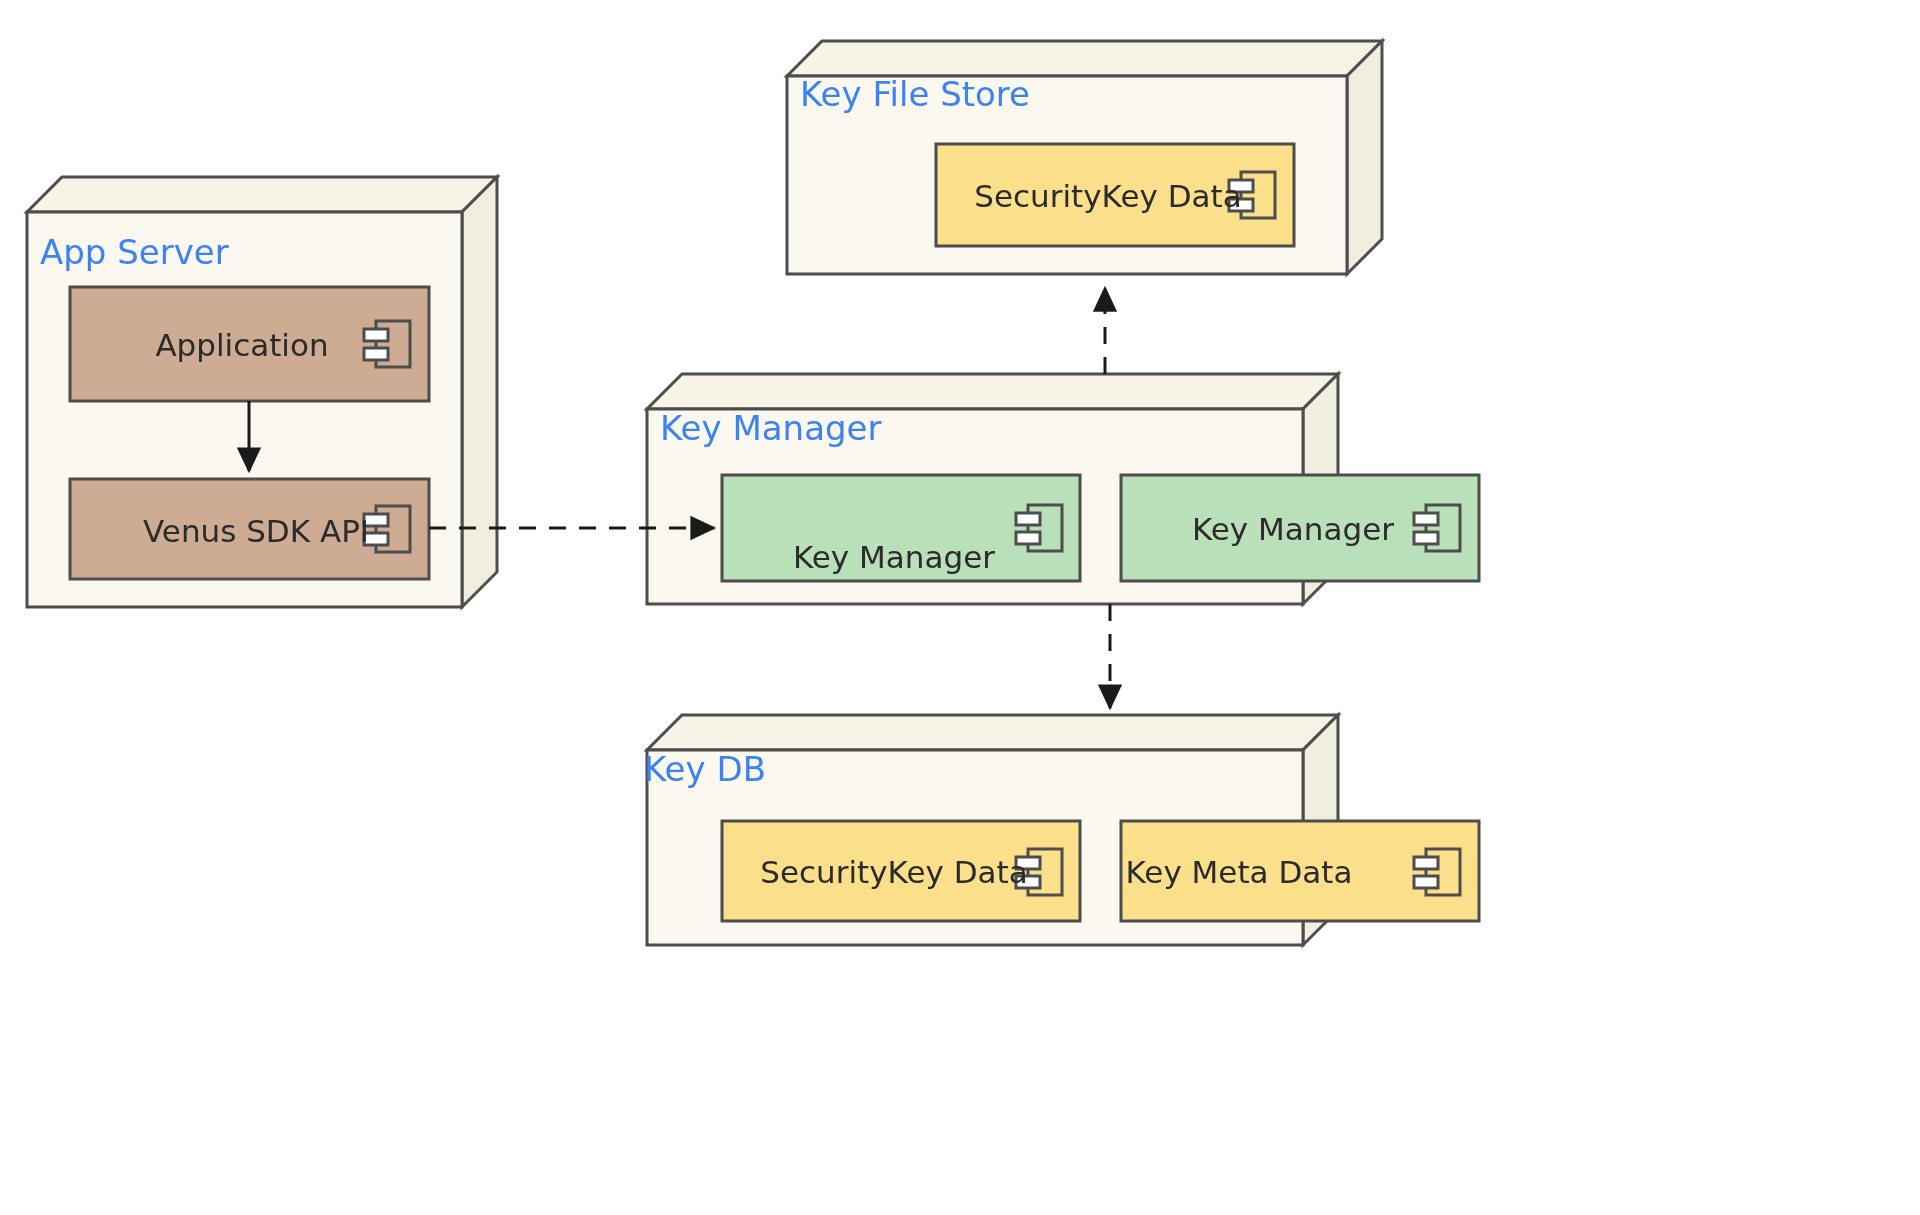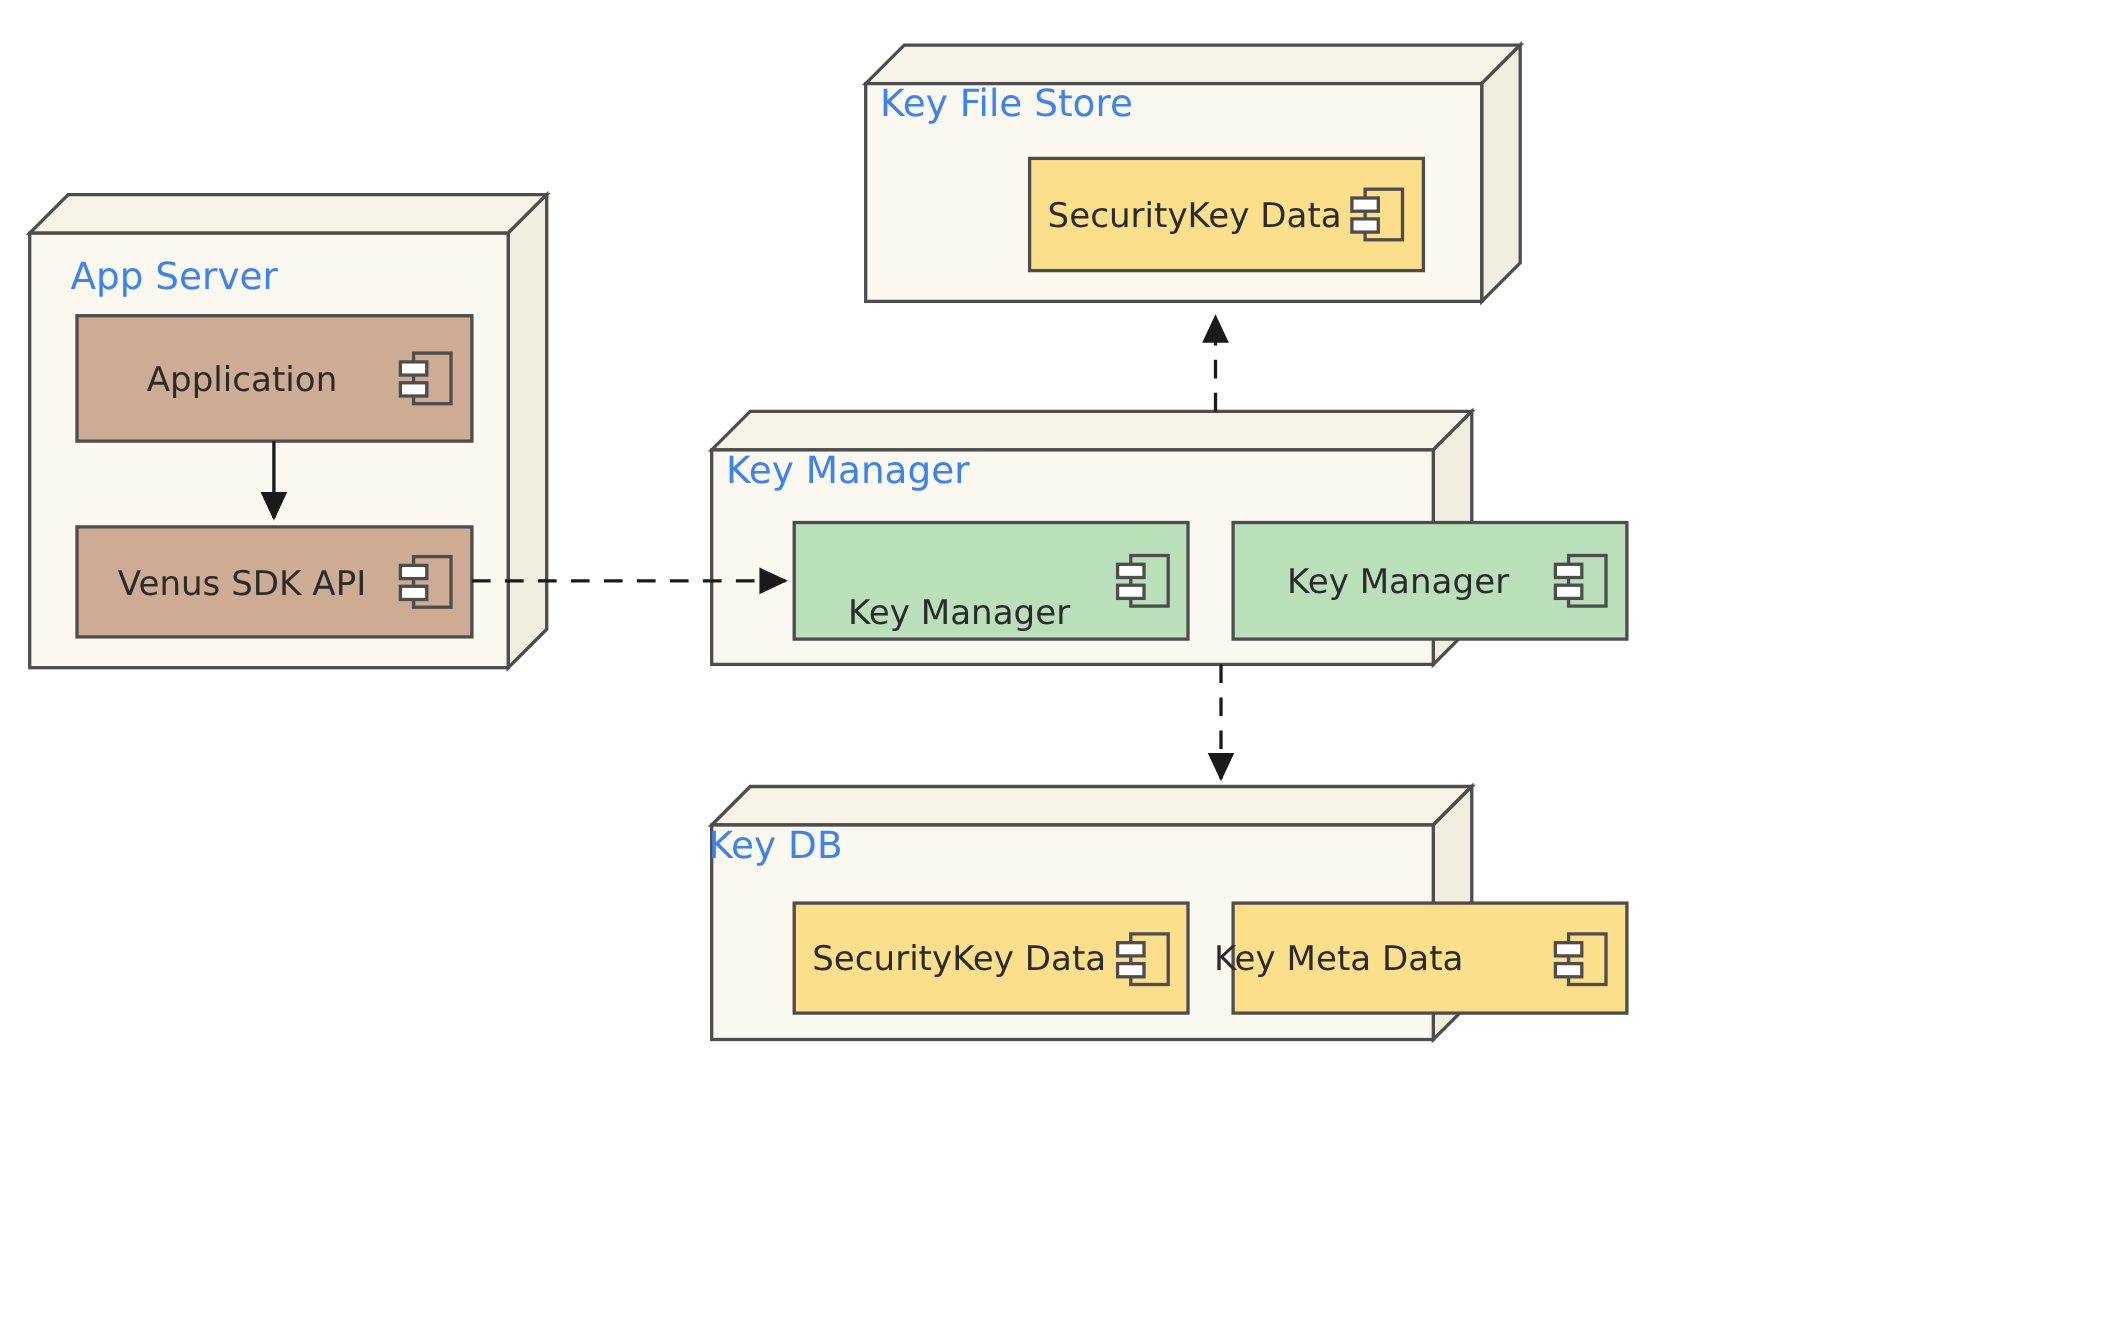--- a/index.html
+++ b/index.html
@@ -7,20 +7,21 @@
        font-family:"DejaVu Sans","Liberation Sans",sans-serif;}
   #canvas{position:absolute;inset:0;width:1920px;height:1215px;}
   .node-title{
     position:absolute;color:#3b82f6;font-size:34px;line-height:34px;
     font-family:"DejaVu Sans","Liberation Sans",sans-serif;white-space:nowrap;
   }
   .comp-label{
     position:absolute;color:#2b2b2b;font-size:31px;line-height:31px;
     font-family:"DejaVu Sans","Liberation Sans",sans-serif;white-space:nowrap;
     text-align:center;
+    margin-left:22px;
   }
 </style>
 </head>
 <body>
 
 <svg id="canvas" viewBox="0 0 1920 1215">
   <defs>
     <marker id="arrowFilled" viewBox="0 0 12 12" refX="10.5" refY="6" markerWidth="9" markerHeight="9" orient="auto-start-reverse">
       <path d="M 0 0.6 L 11.5 6 L 0 11.4 z" fill="#1a1a1a"></path>
     </marker>
@@ -93,27 +94,27 @@
     </g>
   </g>
 
   <line x1="429" y1="528" x2="714" y2="528" stroke="#1a1a1a" stroke-width="3" stroke-dasharray="17,13" marker-end="url(#arrowFilled)"></line>
 
   <line x1="1105" y1="374" x2="1105" y2="288" stroke="#1a1a1a" stroke-width="3" stroke-dasharray="17,13" marker-end="url(#arrowFilled)"></line>
 
   <line x1="1110" y1="604" x2="1110" y2="708" stroke="#1a1a1a" stroke-width="3" stroke-dasharray="17,13" marker-end="url(#arrowFilled)"></line>
 </svg>
 
-<div class="node-title" style="left:40px;  top:235px;margin-left:24px;">App Server</div>
+<div class="node-title" style="left:40px;  top:235px;">App Server</div>
 <div class="node-title" style="left:800px; top:77px;">Key File Store</div>
 <div class="node-title" style="left:660px; top:411px;">Key Manager</div>
 <div class="node-title" style="left:644px; top:752px;">Key DB</div>
 
 <div class="comp-label" style="left:70px;  top:330px; width:300px;">Application</div>
-<div class="comp-label" style="left:70px;  top:516px; width:300px;">Venus SDK API</div>
+<div class="comp-label" style="left:84px;  top:516px; width:300px;">Venus SDK API</div>
 
 <div class="comp-label" style="left:936px; top:181px; width:300px;">SecurityKey Data</div>
 
 <div class="comp-label" style="left:722px; top:542px; width:300px;">Key Manager</div>
 <div class="comp-label" style="left:1121px;top:514px; width:300px;">Key Manager</div>
 
 <div class="comp-label" style="left:722px; top:857px; width:300px;">SecurityKey Data</div>
 <div class="comp-label" style="left:1067px;top:857px; width:300px;">Key Meta Data</div>
 
 </body></html>

